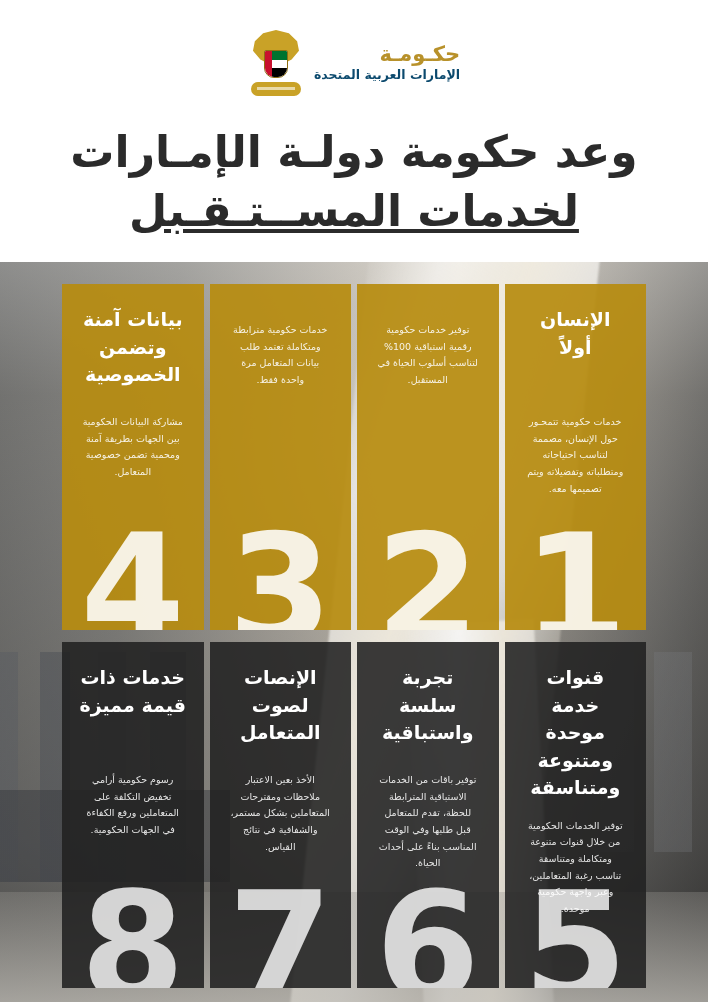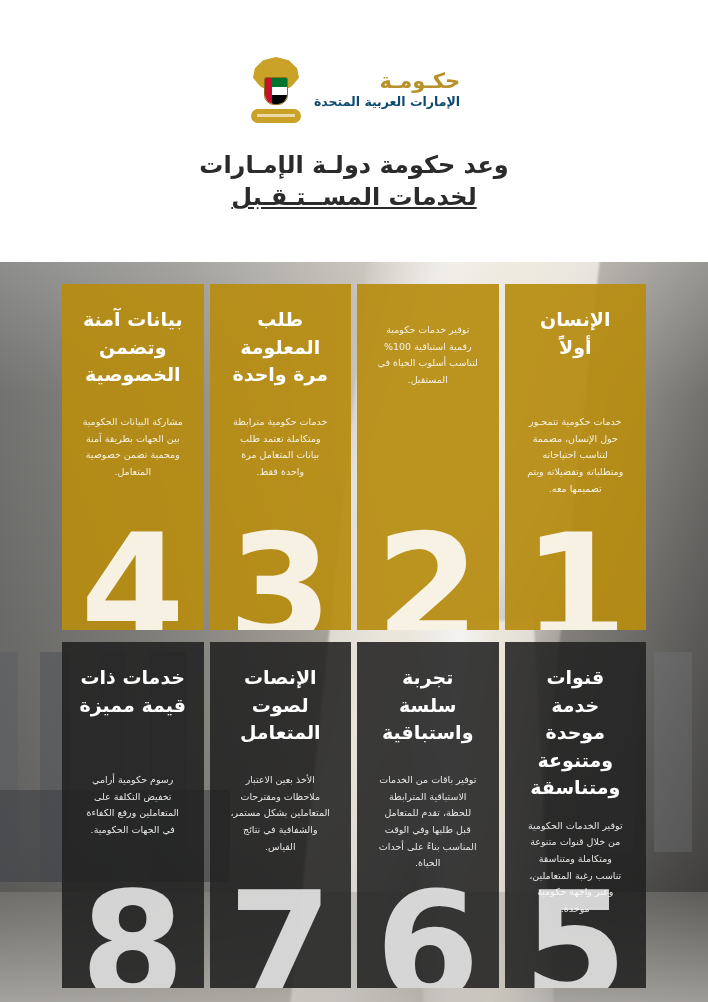--- a/index.html
+++ b/index.html
@@ -14,21 +14,20 @@
     width: 708px; height: 1002px;
     background: #ffffff;
   }
 
   
   .header {
     position: absolute;
     top: 0; left: 0; right: 0;
     height: 262px;
     background: #ffffff;
-    margin-top: 27px;
   }
   .emblem-row {
     display: flex;
     flex-direction: row-reverse;
     align-items: center;
     justify-content: center;
     gap: 10px;
     padding-top: 28px;
   }
   .emblem {
@@ -81,21 +80,21 @@
   .gov-line2 {
     font-size: 12.5px; font-weight: bold;
     color: #0c4a6e;
   }
 
   .main-title {
     text-align: center;
     margin-top: 26px;
     color: #2b2b2b;
     font-weight: bold;
-    font-size: 24px;
+    font-size: 44px;
     line-height: 1.35;
     letter-spacing: 1px;
     padding: 0 24px;
   }
   .main-title .tl2 { display: block; text-decoration: underline; }
 
   
   .photo {
     position: absolute;
     top: 262px; left: 0; right: 0; bottom: 0;
@@ -227,21 +226,20 @@
     <div class="card gold">
       <div class="c-title">الإنسان<br>أولاً</div>
       <div class="c-desc">خدمات حكومية تتمحـور حول الإنسان، مصممة لتناسب احتياجاته ومتطلباته وتفضيلاته ويتم تصميمها معه.</div>
       <div class="c-num">1</div>
     </div>
     <div class="card gold">
       <div class="c-desc">توفير خدمات حكومية رقمية استباقية 100% لتناسب أسلوب الحياة في المستقبل.</div>
       <div class="c-num">2</div>
     </div>
     <div class="card gold">
-      <div class="c-title">طلب المعلومة مرة واحدة</div>
       <div class="c-desc">خدمات حكومية مترابطة ومتكاملة تعتمد طلب بيانات المتعامل مرة واحدة فقط.</div>
       <div class="c-num">3</div>
     </div>
     <div class="card gold">
       <div class="c-title">بيانات آمنة وتضمن الخصوصية</div>
       <div class="c-desc">مشاركة البيانات الحكومية بين الجهات بطريقة آمنة ومحمية تضمن خصوصية المتعامل.</div>
       <div class="c-num">4</div>
     </div>
 
     <div class="card dark grid-row2">

